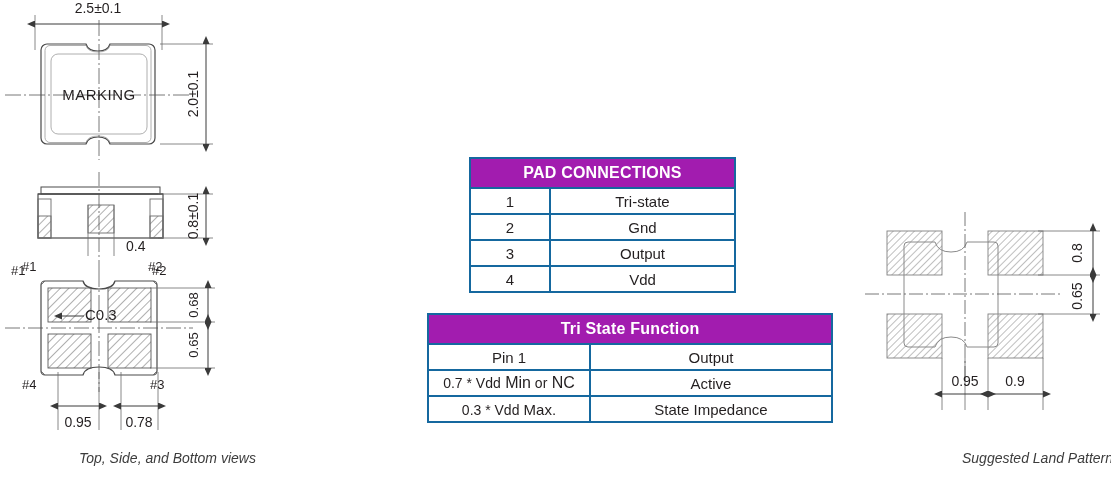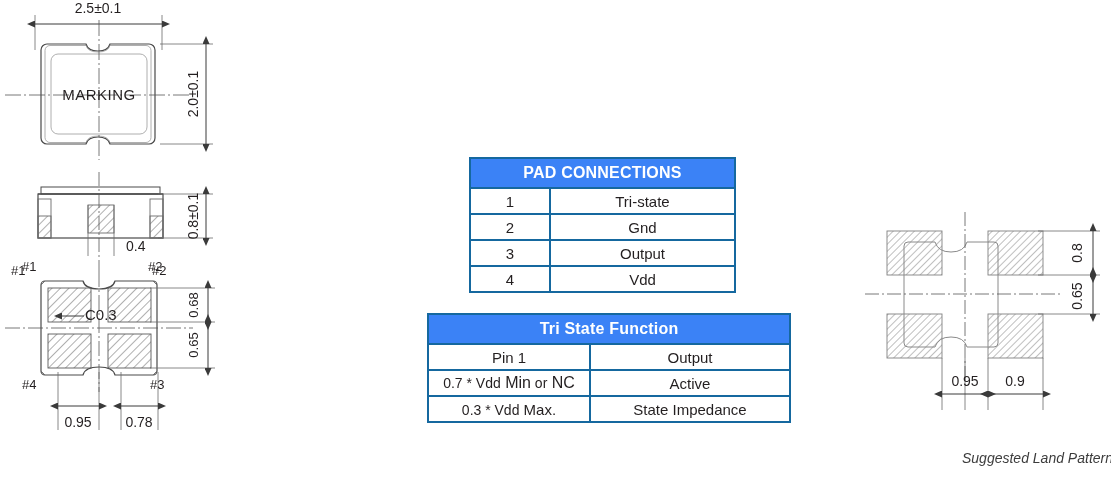--- a/index.html
+++ b/index.html
@@ -7,27 +7,27 @@
        font-family:"Liberation Sans","DejaVu Sans",sans-serif;color:#231f20;}
   .stage{position:absolute;left:0;top:0;width:1111px;height:480px;}
   svg{display:block;}
   .panel{position:absolute;text-align:center;}
 
   
   .tbl{position:absolute;border-collapse:collapse;background:#ffffff;
        border:2px solid #15689f;}
   .tbl td,.tbl th{border:2px solid #15689f;padding:0;text-align:center;
        font-size:15px;color:#231f20;font-weight:400;line-height:1;}
-  .tbl th{background:#3b82f6;color:#ffffff;font-weight:bold;font-size:16px;
+  .tbl th{background:#a21caf;color:#ffffff;font-weight:bold;font-size:16px;
        letter-spacing:.2px;}
   .tbl tr{height:26px;}
   .tbl .hrow{height:30px;}
   #pad-connections{left:469px;top:157px;width:267px;}
   #pad-connections td.c1{width:78px;}
-  #tri-state{left:427px;top:313px;width:364px;}
+  #tri-state{left:427px;top:313px;width:406px;}
   #tri-state td.c1{width:160px;}
   .sm{font-size:16px;}
   .md{font-size:14px;}
 
   
   .caption{position:absolute;font-style:italic;font-size:14px;color:#3c3c3c;
            font-family:"Liberation Sans","DejaVu Sans",sans-serif;white-space:nowrap;}
   #caption-left{left:79px;top:450px;}
   #caption-right{left:922px;top:450px;margin-left:40px;}
 </style>
@@ -243,15 +243,16 @@
       </tr>
       <tr>
         <td class="c1">
           <span class="md">0.3 * Vdd</span><span> Max.</span>
         </td>
         <td>State Impedance</td>
       </tr>
     </tbody>
   </table>
 
+  <div class="caption" id="caption-left">Top, Side, and  Bottom views</div>
   <div class="caption" id="caption-right">Suggested Land Pattern</div>
 
 </div>
 
 </body></html>

